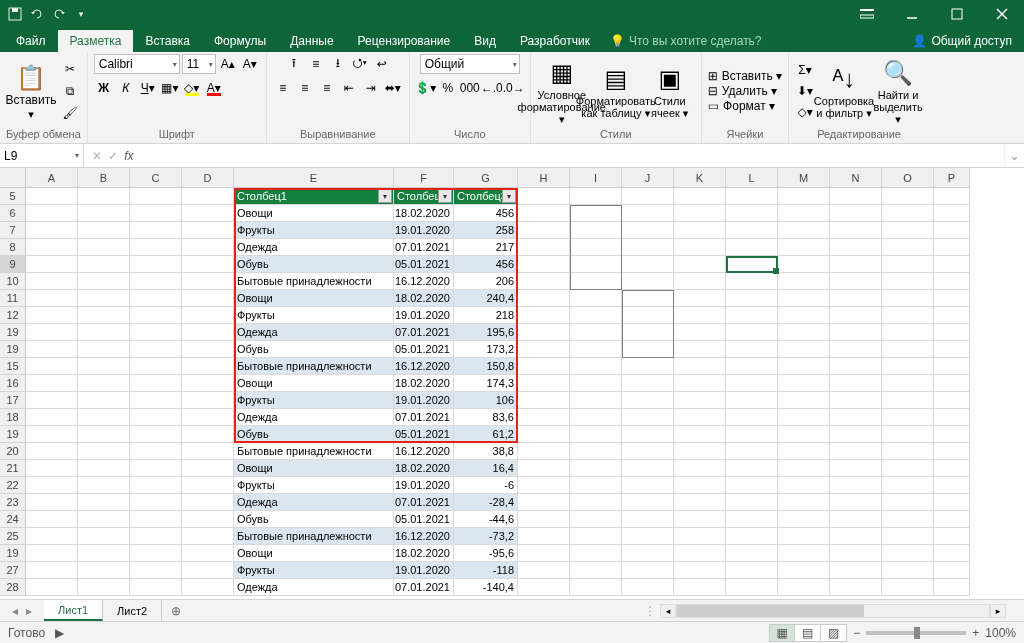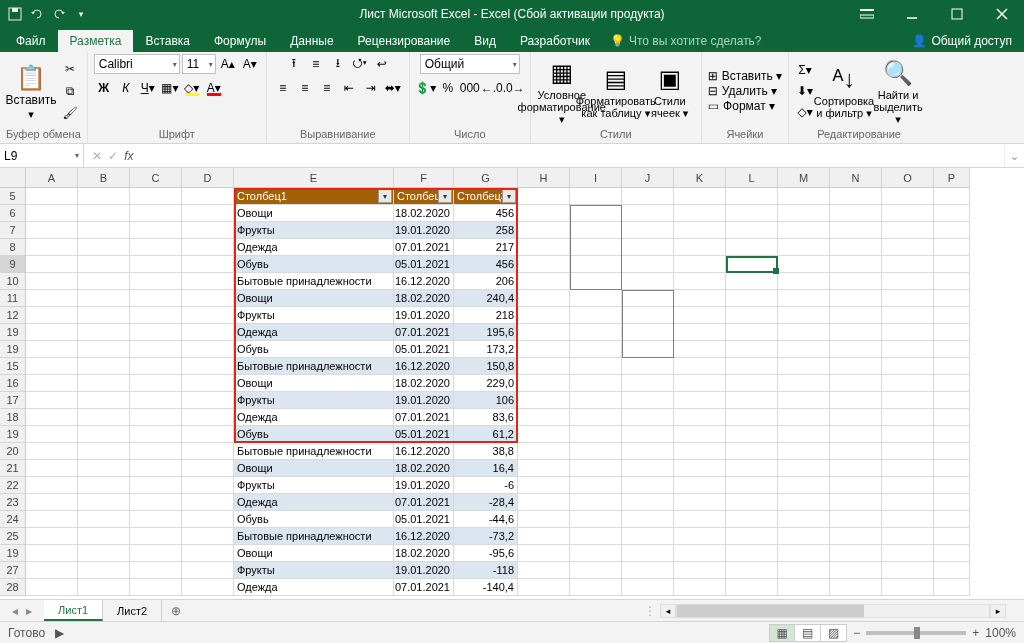--- a/index.html
+++ b/index.html
@@ -49,21 +49,21 @@
 .corner { width: 26px; height: 20px; background: #f0f0f0; border-right:1px solid #ccc;border-bottom:1px solid #ccc;}
 .col-headers { display:flex; height:20px;}
 .ch { background:#f0f0f0; border-right:1px solid #d4d4d4; border-bottom:1px solid #ccc; display:flex;align-items:center;justify-content:center;font-size:11px;color:#444;}
 .row-headers-col{display:flex;flex-direction:column;}
 .rh{width:26px;height:17px;background:#f0f0f0;border-right:1px solid #ccc;border-bottom:1px solid #d4d4d4;display:flex;align-items:center;justify-content:center;font-size:11px;color:#444;}
 .rh.sel{background:#d5d5d5;}
 .cells{position:relative;}
 .cell-row{display:flex;height:17px;}
 .cell{border-right:1px solid #d9d9d9;border-bottom:1px solid #d9d9d9;padding:0 3px;font-size:11px;display:flex;align-items:center;overflow:hidden;white-space:nowrap;}
 .cell.r{justify-content:flex-end;}
-.thead{background:#a16207;color:#fff;position:relative;padding-right:14px;}
+.thead{background:#15803d;color:#fff;position:relative;padding-right:14px;}
 .thead .fbtn{position:absolute;right:1px;top:1px;width:14px;height:14px;background:#e8e8e8;border:1px solid #999;display:flex;align-items:center;justify-content:center;font-size:8px;color:#333;}
 .band{background:#dce6f1;}
 .red-box{position:absolute;border:2px solid #e32414;pointer-events:none;}
 .sel-cell{position:absolute;border:2px solid #217346;pointer-events:none;}
 .sel-cell::after{content:"";position:absolute;right:-3px;bottom:-3px;width:6px;height:6px;background:#217346;}
 .extra-border{position:absolute;border:1px solid #808080;pointer-events:none;}
 
 
 .sheet-bar{height:22px;border-top:1px solid #d4d4d4;display:flex;align-items:stretch;background:#f3f3f3;}
 .sheet-nav{display:flex;align-items:center;gap:8px;padding:0 12px;color:#888;}
@@ -105,21 +105,20 @@
         </svg>
       </div>
     <div class="qicon">
         <svg width="14" height="14" viewBox="0 0 14 14">
           <path d="M11 7 A4 4 0 1 0 7 11" fill="none" stroke="#fff"></path>
           <path d="M11 7 l2 -2 l-4 0 z" fill="#fff"></path>
         </svg>
       </div>
     <div class="qicon" style="font-size:9px;">▾</div>
   </div>
-  <div class="title-text">Лист Microsoft Excel - Excel (Сбой активации продукта)</div>
   <div class="win-controls">
     <div>
         <svg width="14" height="10">
           <rect y="0" width="14" height="2" fill="#fff"></rect>
           <rect y="6" width="14" height="3" fill="none" stroke="#fff"></rect>
         </svg>
       </div>
     <div>
         <svg width="12" height="12">
           <line x1="1" y1="10" x2="11" y2="10" stroke="#fff" stroke-width="1.5"></line>
@@ -562,21 +561,21 @@
           <div class="cell" style="width: 52px;"></div>
           <div class="cell" style="width: 36px;"></div>
         </div>
         <div class="cell-row">
           <div class="cell" style="width: 52px;"></div>
           <div class="cell" style="width: 52px;"></div>
           <div class="cell" style="width: 52px;"></div>
           <div class="cell" style="width: 52px;"></div>
           <div class="cell" style="width: 160px;">Овощи</div>
           <div class="cell r" style="width: 60px;">18.02.2020</div>
-          <div class="cell r" style="width: 64px;">229,0</div>
+          <div class="cell r" style="width: 64px;">174,3</div>
           <div class="cell" style="width: 52px;"></div>
           <div class="cell" style="width: 52px;"></div>
           <div class="cell" style="width: 52px;"></div>
           <div class="cell" style="width: 52px;"></div>
           <div class="cell" style="width: 52px;"></div>
           <div class="cell" style="width: 52px;"></div>
           <div class="cell" style="width: 52px;"></div>
           <div class="cell" style="width: 52px;"></div>
           <div class="cell" style="width: 36px;"></div>
         </div>

